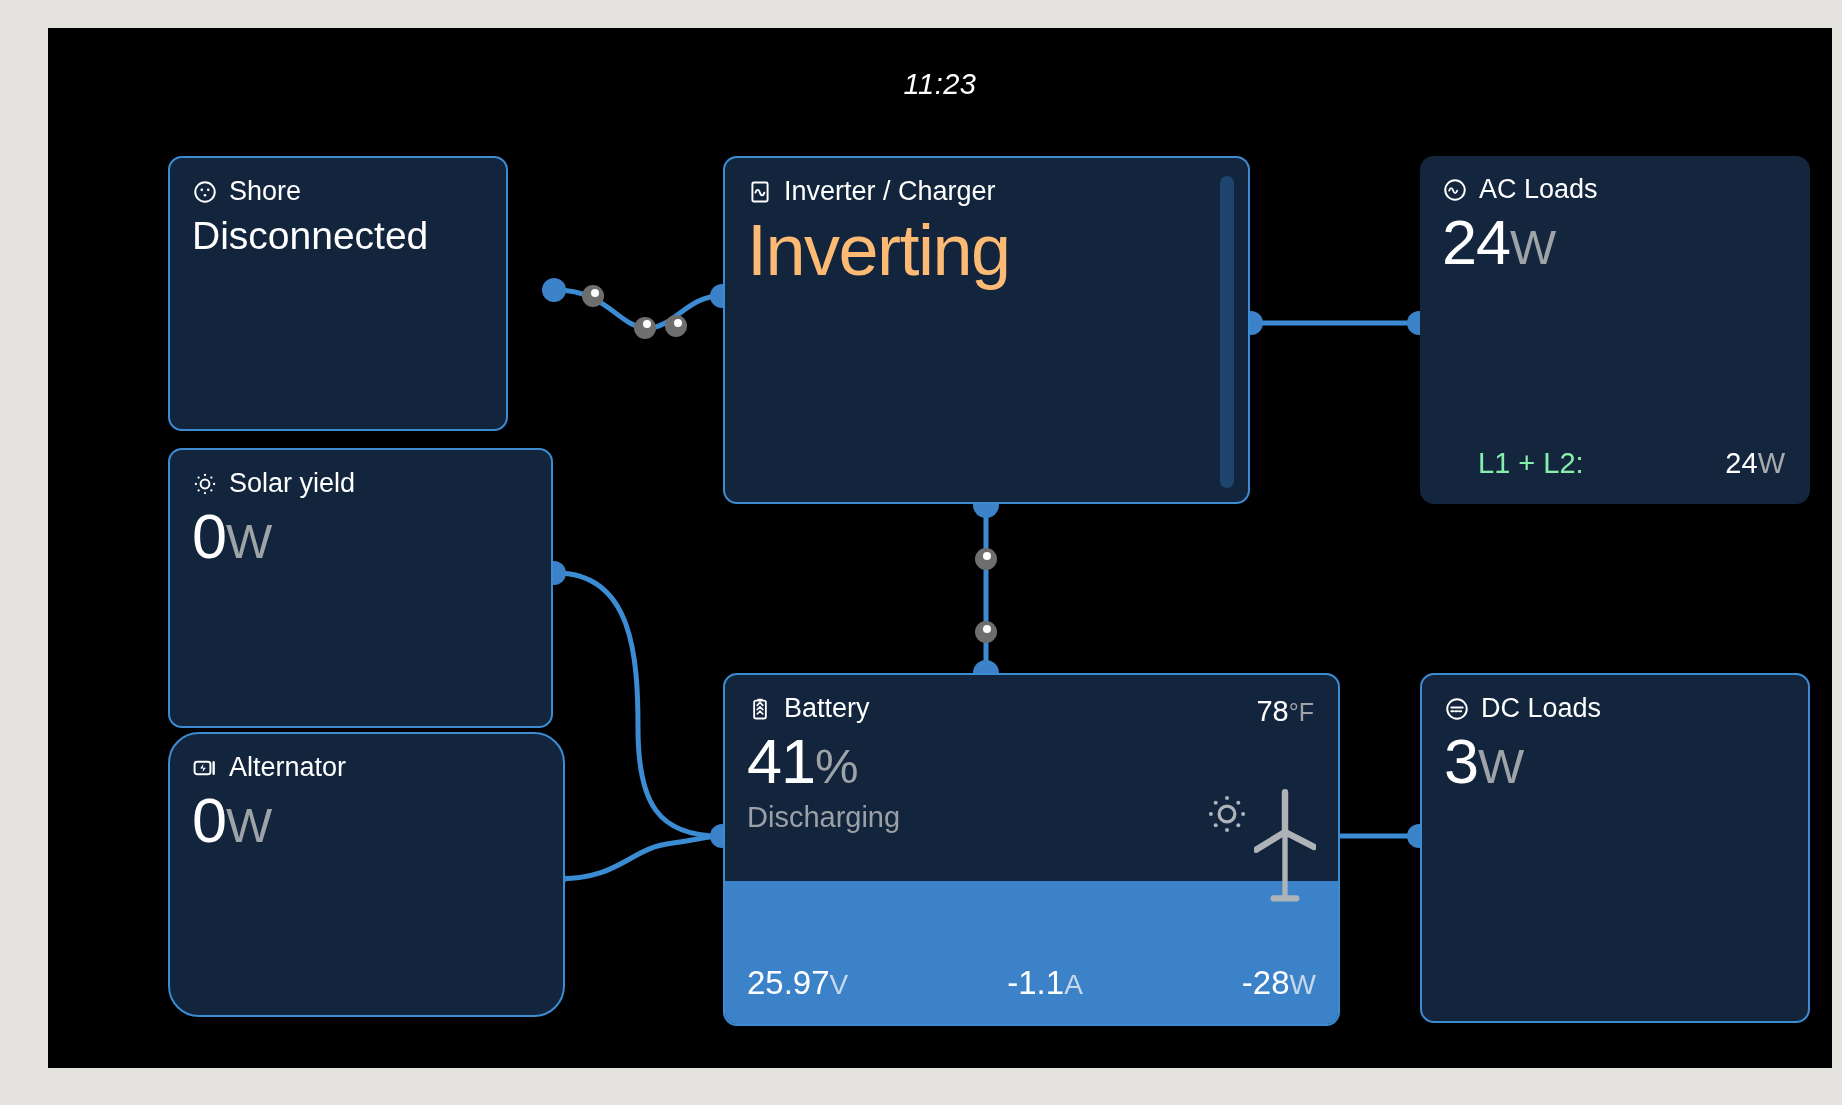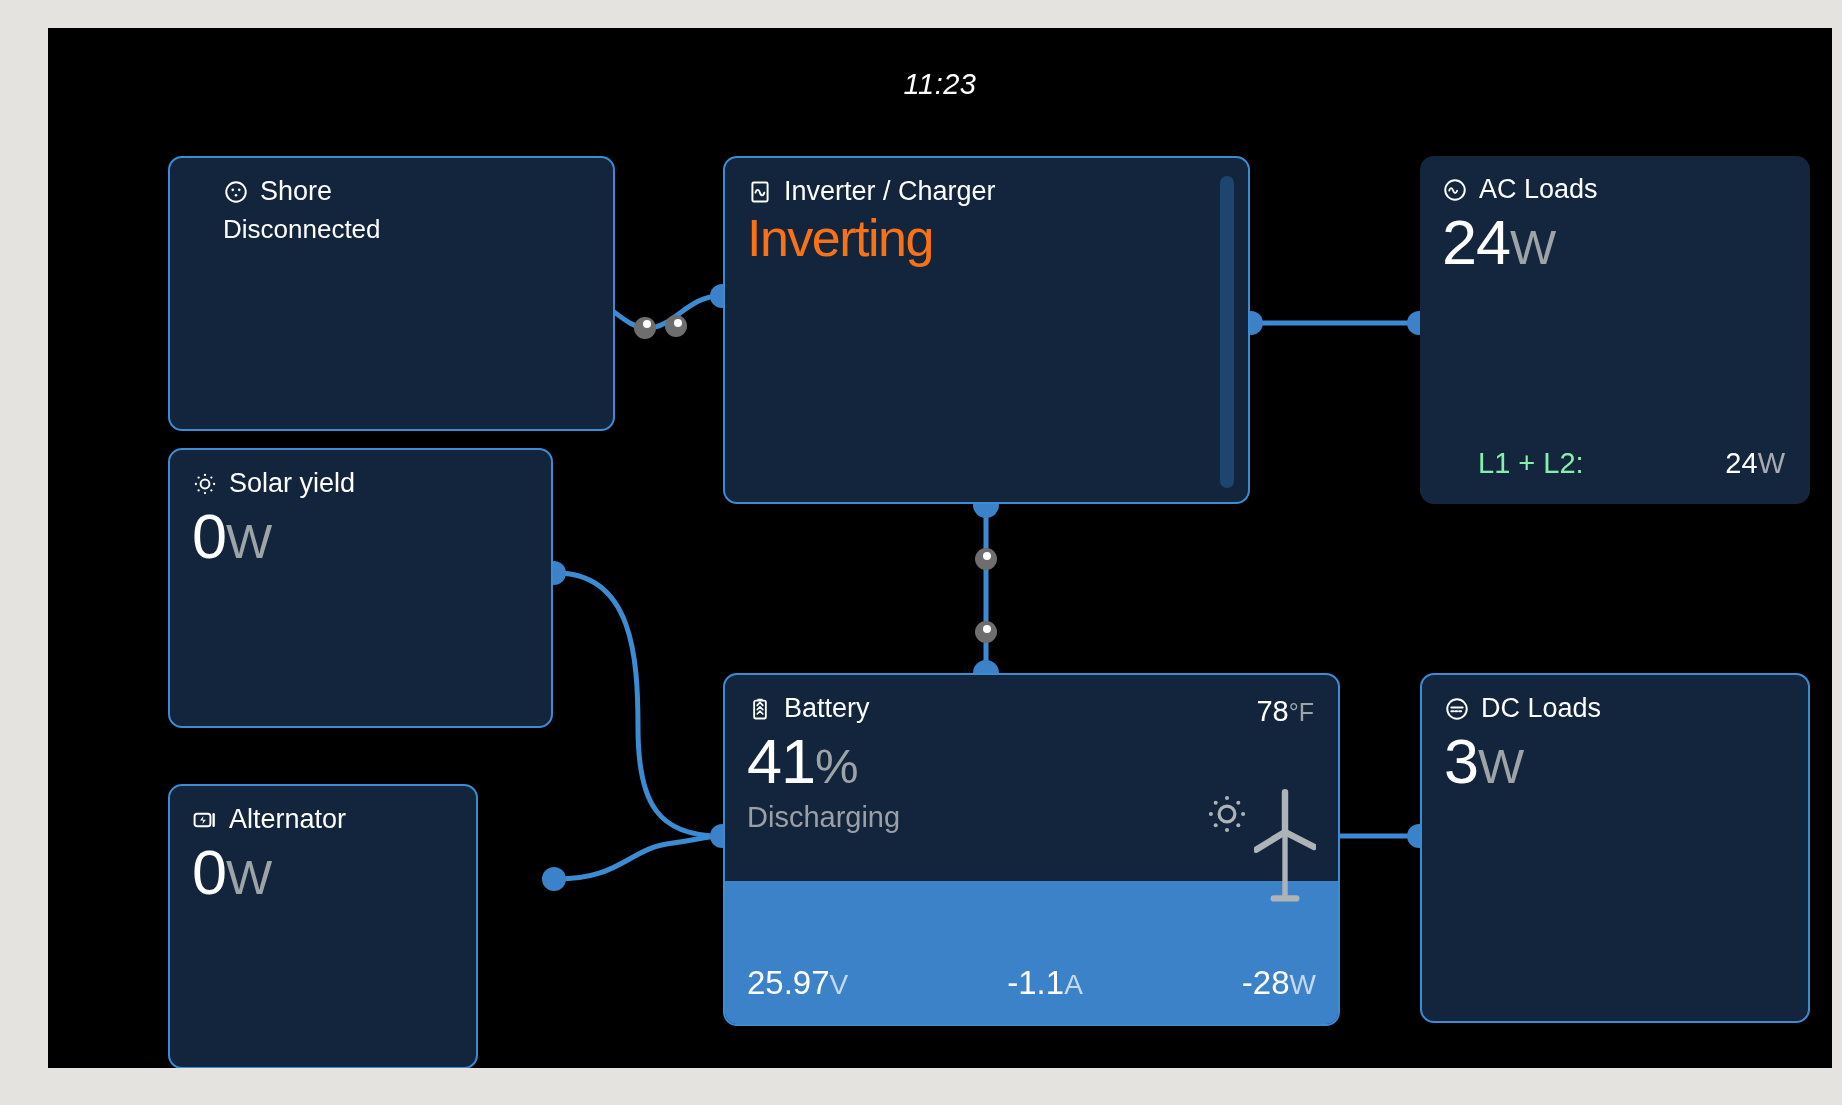--- a/index.html
+++ b/index.html
@@ -62,42 +62,42 @@
   }
   .card-title { color:#ffffff; font-size: 27px; white-space: nowrap; }
 
   .big {
     padding: 6px 0 0 22px;
     line-height: 1.05;
     white-space: nowrap;
   }
   .big .num { color:#ffffff; font-size: 63px; letter-spacing: -1px; }
   .big .unit { color:#9EA3A8; font-size: 49px; letter-spacing: -1px; }
-  .sub { padding: 9px 0 0 22px; color:#ffffff; font-size: 26px; }
+  .sub { padding: 9px 0 0 22px; color:#ffffff; font-size: 39px; }
 
   
   .ico { display:inline-flex; width:26px; height:26px; flex:0 0 26px; }
   .ico svg { width:100%; height:100%; display:block; }
 
   
-  #card-shore { left: 120px; top: 128px; width: 447px; height: 275px; padding-left: 31px; }
+  #card-shore { left: 120px; top: 128px; width: 340px; height: 275px; }
 
   
   #card-solar { left: 120px; top: 420px; width: 385px; height: 280px; }
 
   
-  #card-alt { left: 120px; top: 756px; width: 310px; height: 285px; }
+  #card-alt { left: 120px; top: 704px; width: 397px; height: 285px; border-radius: 31px; }
 
   
   #card-inv { left: 675px; top: 128px; width: 527px; height: 348px; }
   #card-inv .card-head { }
   #card-inv .state {
     padding: 4px 0 0 22px;
-    color:#f97316;
-    font-size: 52px;
+    color:#fdba74;
+    font-size: 72px;
     letter-spacing: -1.5px;
     line-height: 1.15;
   }
   #inv-scrollbar {
     position: absolute;
     right: 14px;
     top: 18px;
     width: 14px;
     height: 312px;
     border-radius: 7px;

